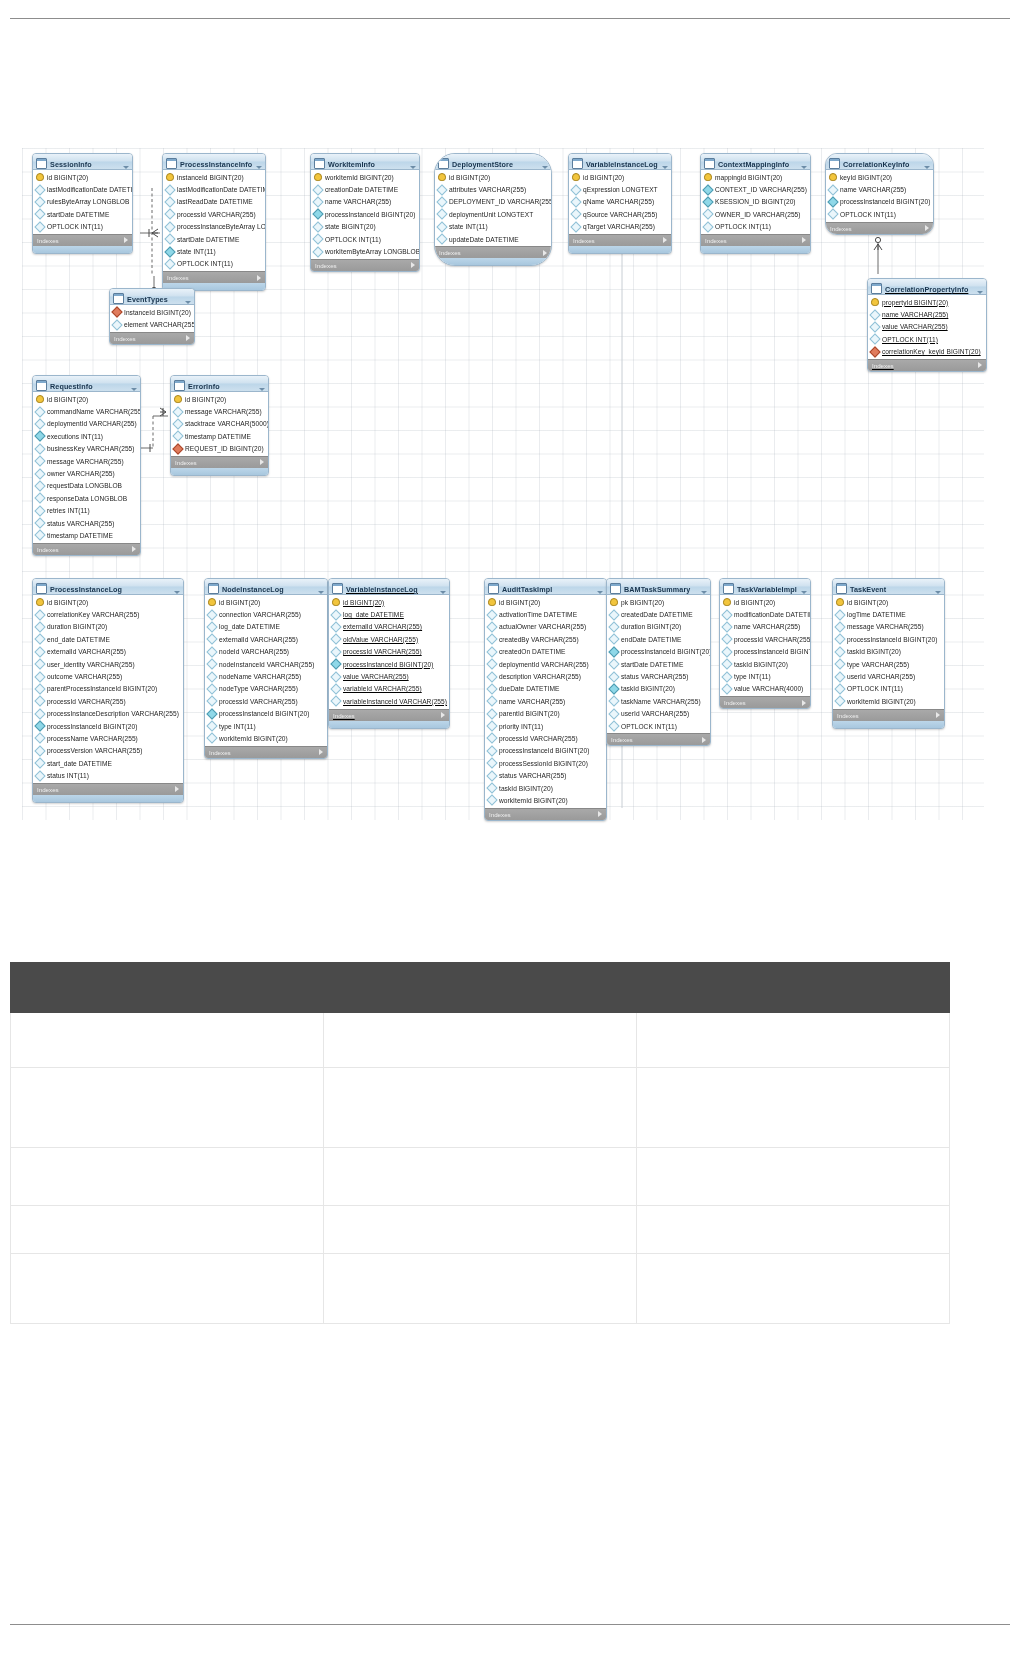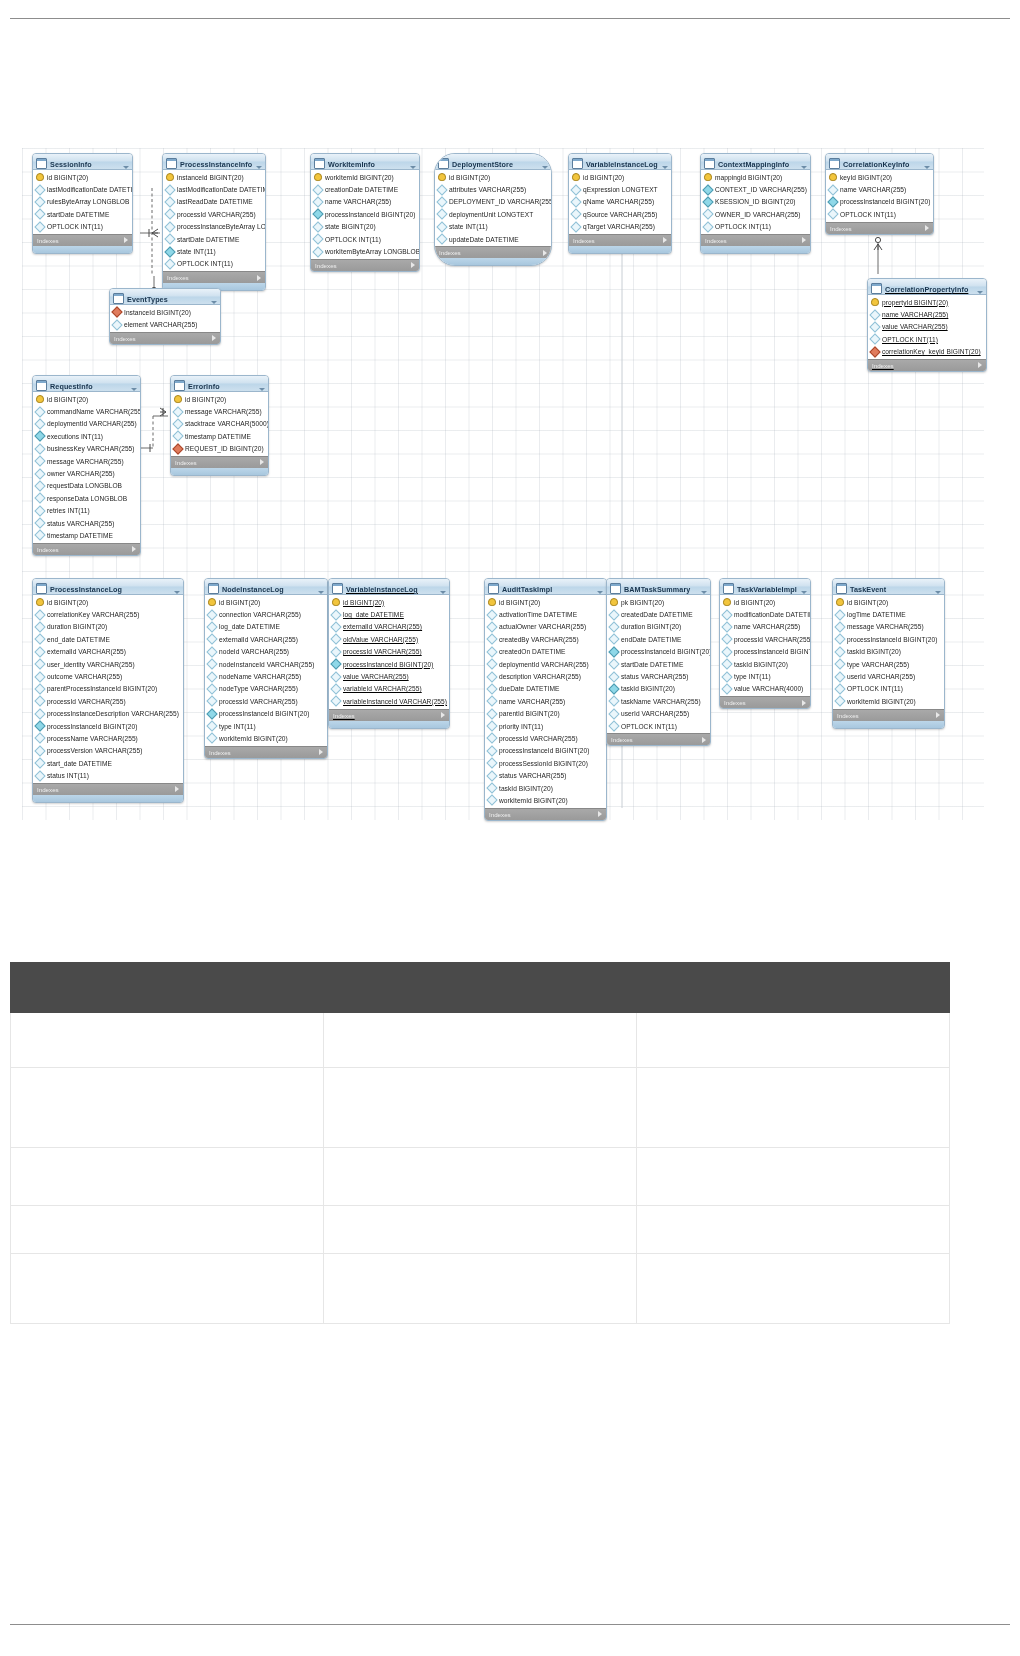--- a/index.html
+++ b/index.html
@@ -454,21 +454,21 @@
             <span class="col-ic k-col"></span>
             <span class="col-txt">OPTLOCK INT(11)</span>
           </div>
         </div>
         <div class="ent-footer">
           <span class="f-lbl">Indexes</span>
           <span class="f-arrow"></span>
         </div>
         <div class="ent-tail"></div>
       </div>
-      <div class="entity" style="left: 803px; top: 5px; width: 109px;">
+      <div class="entity" style="left: 803px; top: 5px; width: 109px; border-radius: 12px;">
         <div class="ent-header">
           <span class="ent-ic"></span>
           <span class="ent-title">CorrelationKeyInfo</span>
           <span class="caret"></span>
         </div>
         <div class="ent-cols">
           <div class="col">
             <span class="col-ic k-pk"></span>
             <span class="col-txt">keyId BIGINT(20)</span>
           </div>
@@ -516,21 +516,21 @@
           <div class="col">
             <span class="col-ic k-fk"></span>
             <span class="col-txt">correlationKey_keyId BIGINT(20)</span>
           </div>
         </div>
         <div class="ent-footer">
           <span class="f-lbl">Indexes</span>
           <span class="f-arrow"></span>
         </div>
       </div>
-      <div class="entity" style="left: 87px; top: 140px; width: 112px;">
+      <div class="entity" style="left: 87px; top: 140px; width: 86px;">
         <div class="ent-header">
           <span class="ent-ic"></span>
           <span class="ent-title">EventTypes</span>
           <span class="caret"></span>
         </div>
         <div class="ent-cols">
           <div class="col">
             <span class="col-ic k-fk"></span>
             <span class="col-txt">InstanceId BIGINT(20)</span>
           </div>

